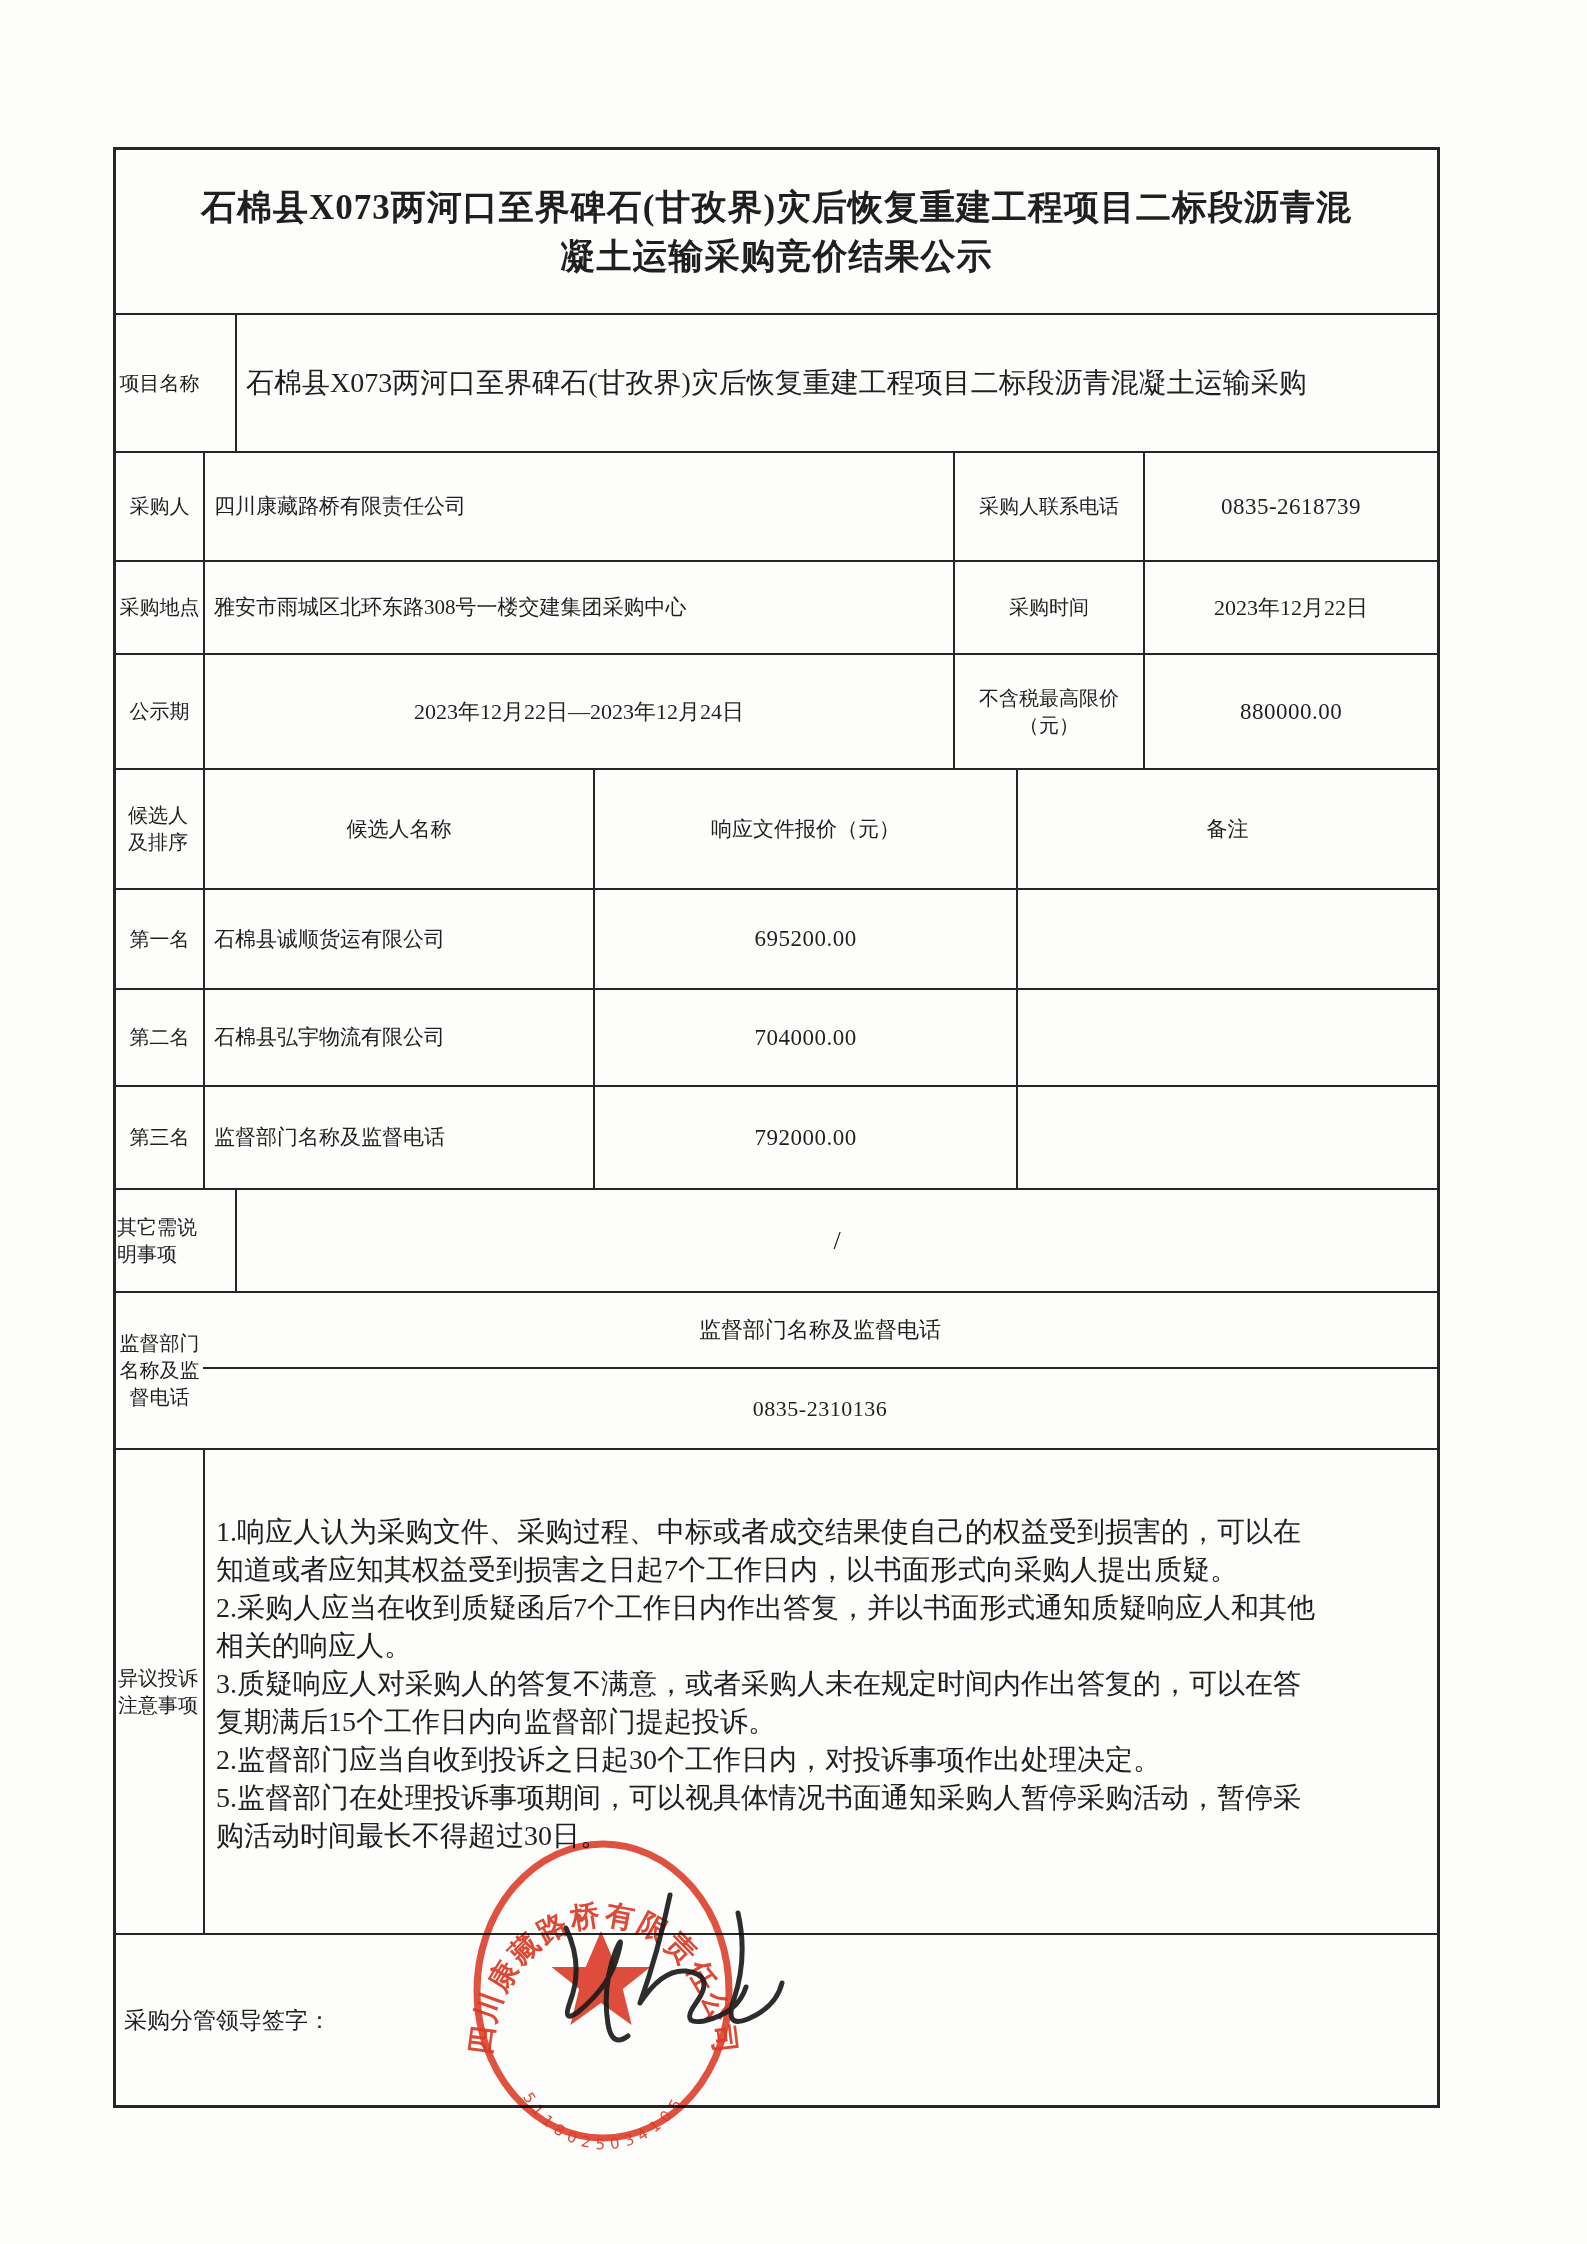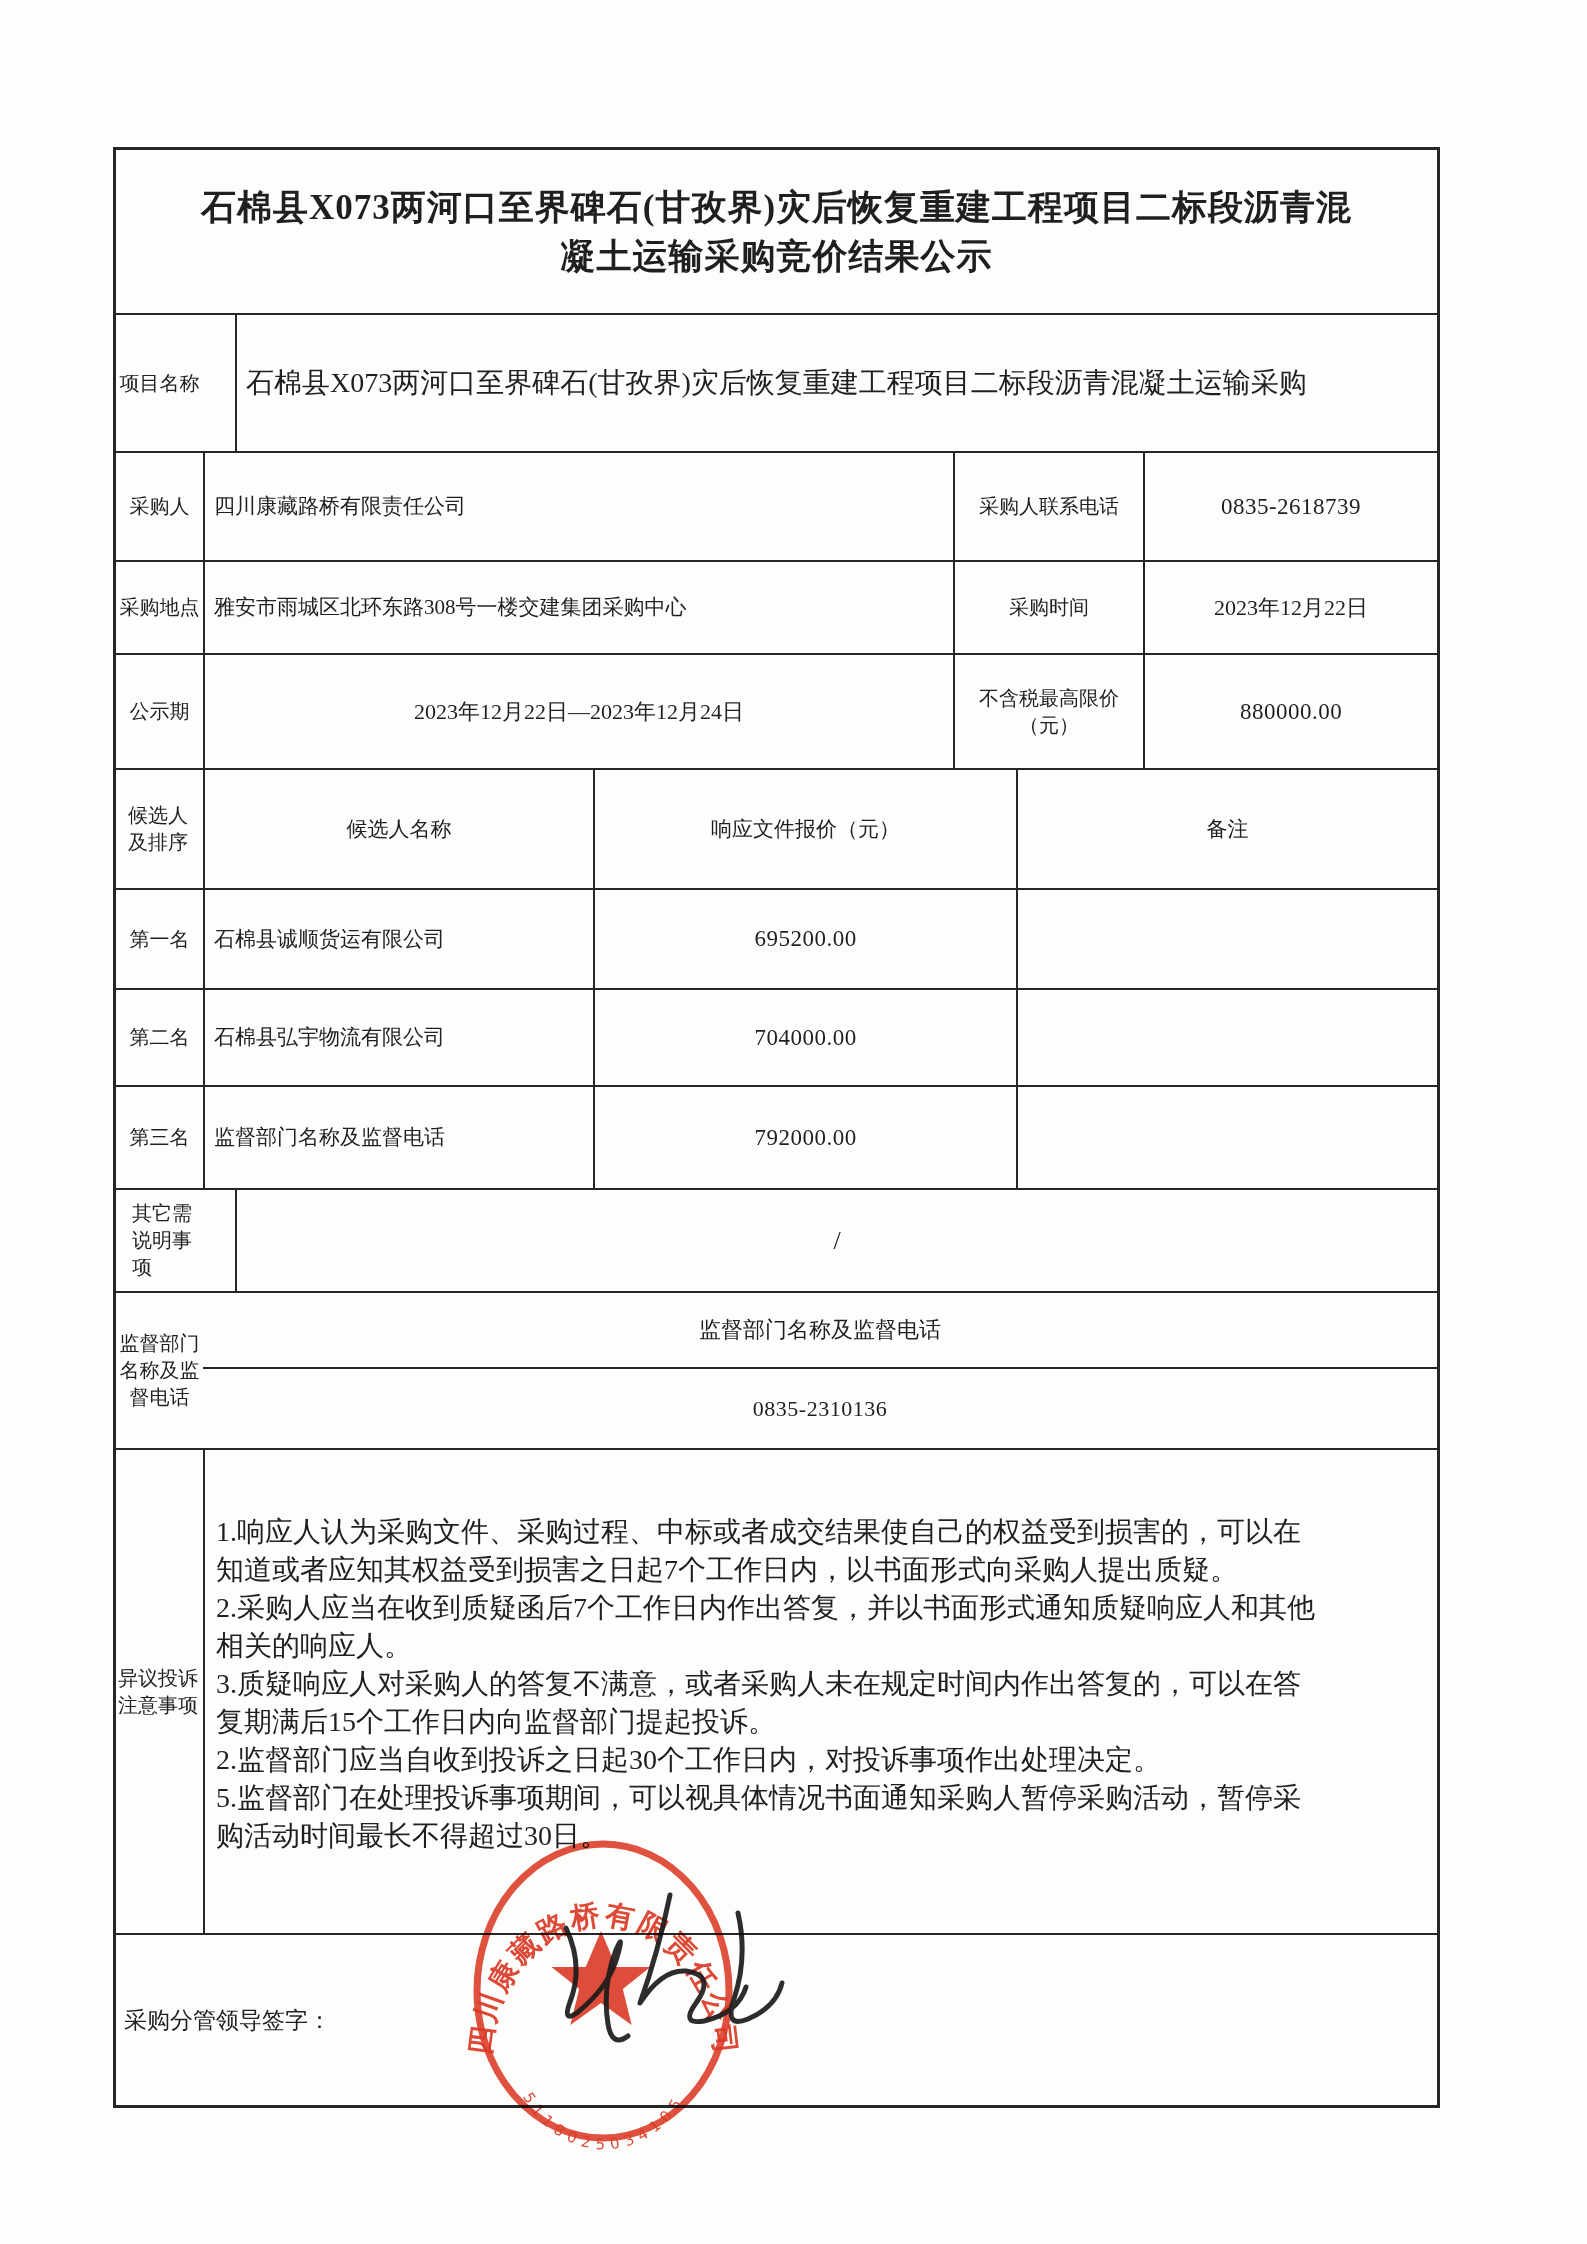--- a/index.html
+++ b/index.html
@@ -138,21 +138,21 @@
     </div>
 
     <div class="row r-i">
       <div class="cell c1 label">第三名</div>
       <div class="cell c2b left">监督部门名称及监督电话</div>
       <div class="cell c3b numval">792000.00</div>
       <div class="cell c4b"></div>
     </div>
 
     <div class="row r-j">
-      <div class="cell c1 label wrapcell left" style="padding-left:16px">其它需说明事项</div>
+      <div class="cell c1 label wrapcell left" style="padding-left:1px">其它需说明事项</div>
       <div class="cell span-all slash">/</div>
     </div>
 
     <div class="row r-k">
       <div class="cell c1 label">监督部门名称及监督电话</div>
       <div class="kstack">
         <div class="kline k1">监督部门名称及监督电话</div>
         <div class="kline k2 numval">0835-2310136</div>
       </div>
     </div>

